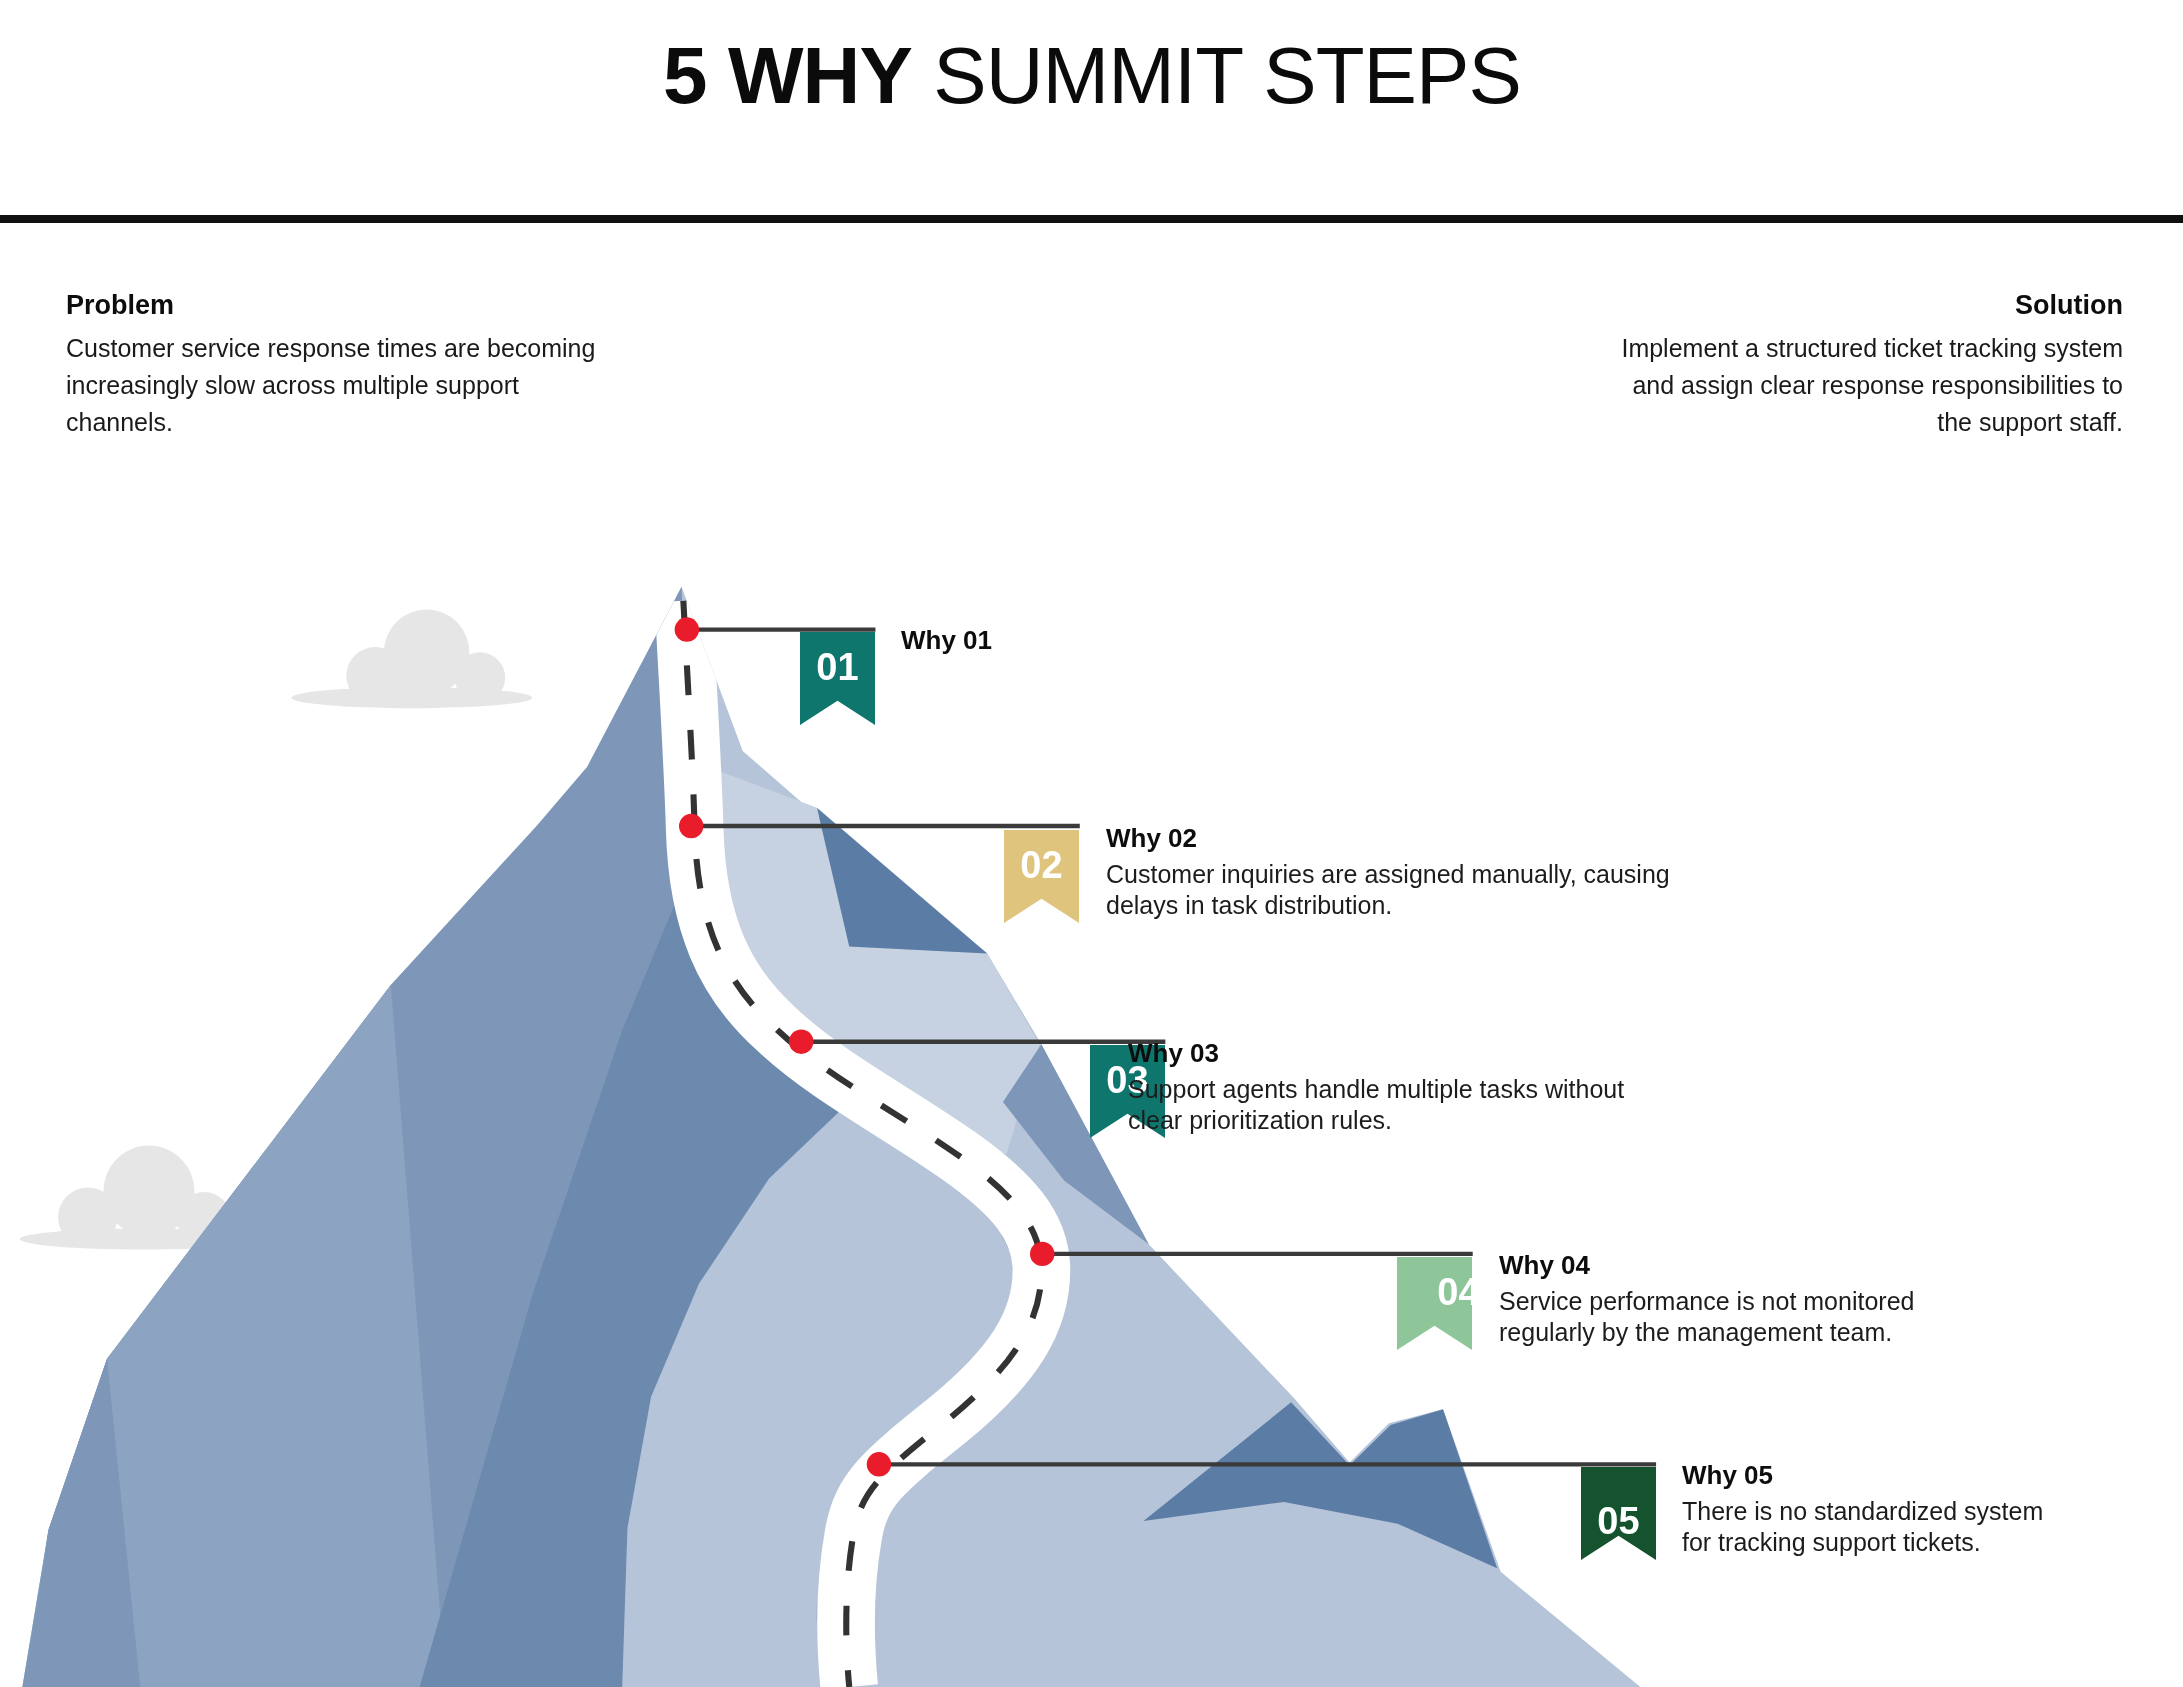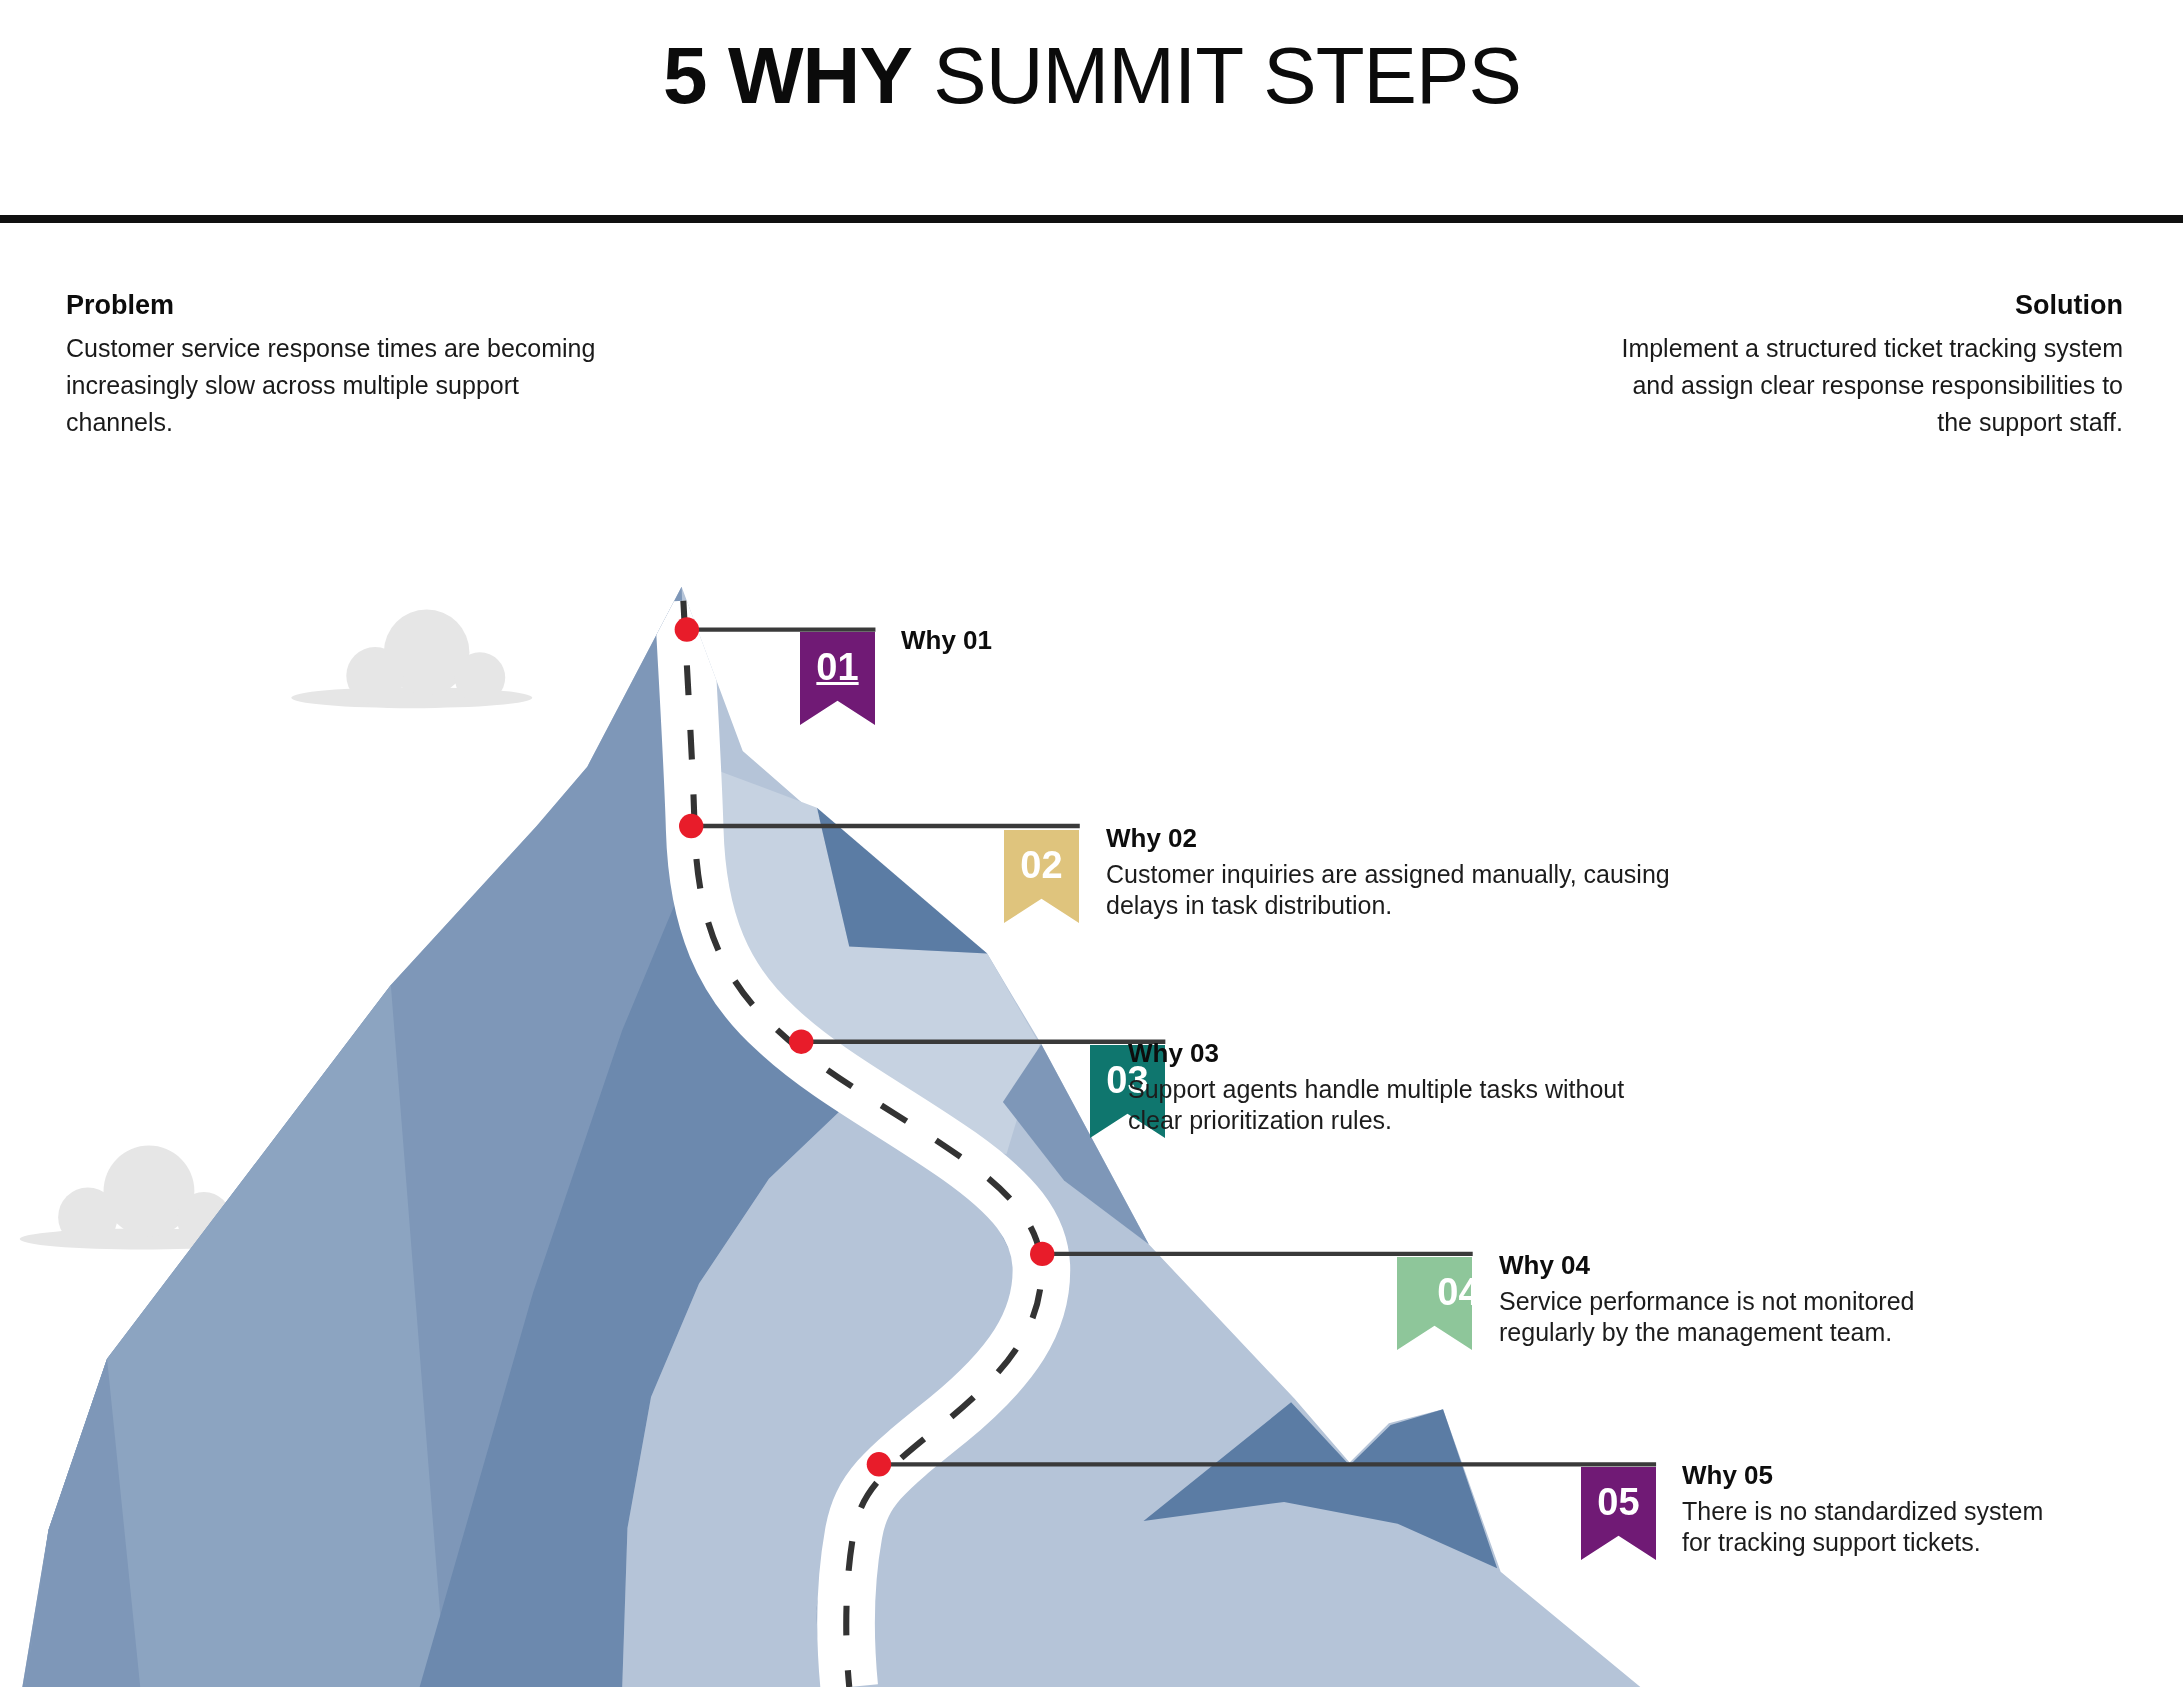--- a/index.html
+++ b/index.html
@@ -116,33 +116,33 @@
 
     <g fill="#E81C2A">
       <circle cx="786" cy="721" r="14"></circle>
       <circle cx="791" cy="946" r="14"></circle>
       <circle cx="917" cy="1193" r="14"></circle>
       <circle cx="1193" cy="1436" r="14"></circle>
       <circle cx="1006" cy="1677" r="14"></circle>
     </g>
   </svg>
 
-  <div class="flag flag-1" style="background: #701a75; text-decoration: underline;">
+  <div class="flag flag-1" style="background: #0f766e;">
     <span>01</span>
   </div>
   <div class="flag flag-2" style="background: rgb(223, 196, 125);">
     <span>02</span>
   </div>
   <div class="flag flag-3" style="background: #0f766e;">
     <span>03</span>
   </div>
   <div class="flag flag-4" style="background: rgb(142, 198, 154); padding-left: 48px;">
     <span>04</span>
   </div>
-  <div class="flag flag-5" style="background: #701a75;">
+  <div class="flag flag-5" style="background: #14532d; align-items: center;">
     <span>05</span>
   </div>
 
   <div class="step-text t1">
     <p class="step-label">Why 01</p>
   </div>
   <div class="step-text t2">
     <p class="step-label">Why 02</p>
     <p class="step-desc">Customer inquiries are assigned manually, causing
 delays in task distribution.</p>

